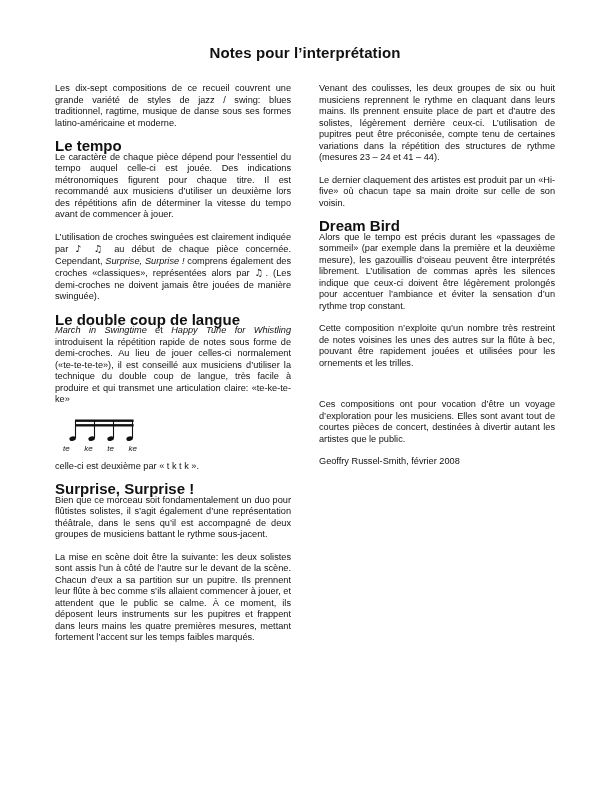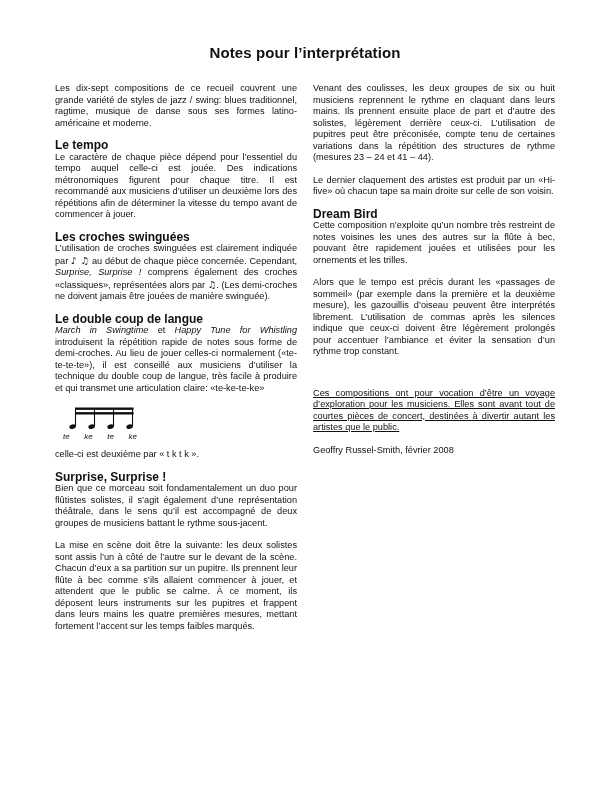--- a/index.html
+++ b/index.html
@@ -12,63 +12,62 @@
   }
   .page {
     width: 608px; height: 800px;
     padding: 44px 53px 20px 55px;
   }
   .title {
     font-size: 15px; font-weight: bold;
     text-align: center; margin: 0 0 22px 0;
     letter-spacing: 0.1px;
   }
-  .columns { display: flex; gap: 16px; }
+  .columns { display: flex; gap: 28px; }
   .col {
     flex: 1; min-width: 0;
     font-size: 9.2px; line-height: 11.5px;
     text-align: justify;
   }
   .para { margin: 0 0 11px 0; }
   .heading {
-    font-size: 12px; font-weight: bold;
+    font-size: 15px; font-weight: bold;
     margin: 7px 0 0 0;
   }
   .italic { font-style: italic; }
   .music { font-family: "DejaVu Sans", sans-serif; font-size: 9.5px; }
   .figure { margin: 4px 0 8px 4px; }
   .figure svg { display: block; }
   .syllables {
     display: flex; justify-content: space-between;
     width: 74px; margin-left: 4px; margin-top: 1px;
     font-size: 8px; font-style: italic; line-height: 9px;
     text-align: left;
   }
-  .closing { margin-top: 30px; text-decoration: underline; }
+  .closing { margin-top: 30px; }
   .signature {
     text-align: left; margin-top: 4px;
   }
 </style>
 </head>
 <body>
 
 <div class="page">
 
   <h1 class="title">Notes pour l’interprétation</h1>
 
   <div class="columns">
 
     <div class="col">
 
       <p class="para">Les dix-sept compositions de ce recueil couvrent une grande variété de styles de jazz / swing: blues traditionnel, ragtime, musique de danse sous ses formes latino-américaine et moderne.</p>
 
       <h2 class="heading">Le tempo</h2>
       <p class="para">Le caractère de chaque pièce dépend pour l’essentiel du tempo auquel celle-ci est jouée. Des indications métronomiques figurent pour chaque titre. Il est recommandé aux musiciens d’utiliser un deuxième lors des répétitions afin de déterminer la vitesse du tempo avant de commencer à jouer.</p>
 
-      <h2 class="heading">Les croches swinguées</h2>
       <p class="para"><span>L’utilisation de croches swinguées est clairement indiquée par </span><span class="music">♪ ♫</span><span> au début de chaque pièce concernée. Cependant, </span><span class="italic">Surprise, Surprise !</span><span> comprens également des croches «classiques», représentées alors par </span><span class="music">♫</span><span>. (Les demi-croches ne doivent jamais être jouées de manière swinguée).</span></p>
 
       <h2 class="heading">Le double coup de langue</h2>
       <p class="para"><span class="italic">March in Swingtime</span><span> et </span><span class="italic">Happy Tune for Whistling</span><span> introduisent la répétition rapide de notes sous forme de demi-croches. Au lieu de jouer celles-ci normalement («te-te-te-te»), il est conseillé aux musiciens d’utiliser la technique du double coup de langue, très facile à produire et qui transmet une articulation claire: «te-ke-te-ke»</span></p>
 
       <div class="figure">
         <svg width="88" height="26" viewBox="0 0 88 26" aria-hidden="true">
           <g fill="#111" stroke="#111">
             <rect x="16" y="2.5" width="58.6" height="2.4" stroke="none"></rect>
             <rect x="16" y="7.1" width="58.6" height="2.4" stroke="none"></rect>
@@ -98,22 +97,22 @@
 
     </div>
 
     <div class="col">
 
       <p class="para">Venant des coulisses, les deux groupes de six ou huit musiciens reprennent le rythme en claquant dans leurs mains. Ils prennent ensuite place de part et d’autre des solistes, légèrement derrière ceux-ci. L’utilisation de pupitres peut être préconisée, compte tenu de certaines variations dans la répétition des structures de rythme (mesures 23 – 24 et 41 – 44).</p>
 
       <p class="para">Le dernier claquement des artistes est produit par un «Hi-five» où chacun tape sa main droite sur celle de son voisin.</p>
 
       <h2 class="heading">Dream Bird</h2>
+      <p class="para">Alors que le tempo est précis durant les «passages de sommeil» (par exemple dans la première et la deuxième mesure), les gazouillis d’oiseau peuvent être interprétés librement. L’utilisation de commas après les silences indique que ceux-ci doivent être légèrement prolongés pour accentuer l’ambiance et éviter la sensation d’un rythme trop constant.</p>
       <p class="para">Cette composition n’exploite qu’un nombre très restreint de notes voisines les unes des autres sur la flûte à bec, pouvant être rapidement jouées et utilisées pour les ornements et les trilles.</p>
-      <p class="para">Alors que le tempo est précis durant les «passages de sommeil» (par exemple dans la première et la deuxième mesure), les gazouillis d’oiseau peuvent être interprétés librement. L’utilisation de commas après les silences indique que ceux-ci doivent être légèrement prolongés pour accentuer l’ambiance et éviter la sensation d’un rythme trop constant.</p>
 
       <p class="para closing">Ces compositions ont pour vocation d’être un voyage d’exploration pour les musiciens. Elles sont avant tout de courtes pièces de concert, destinées à divertir autant les artistes que le public.</p>
 
       <p class="para signature">Geoffry Russel-Smith, février 2008</p>
 
     </div>
 
   </div>
 </div>
 

